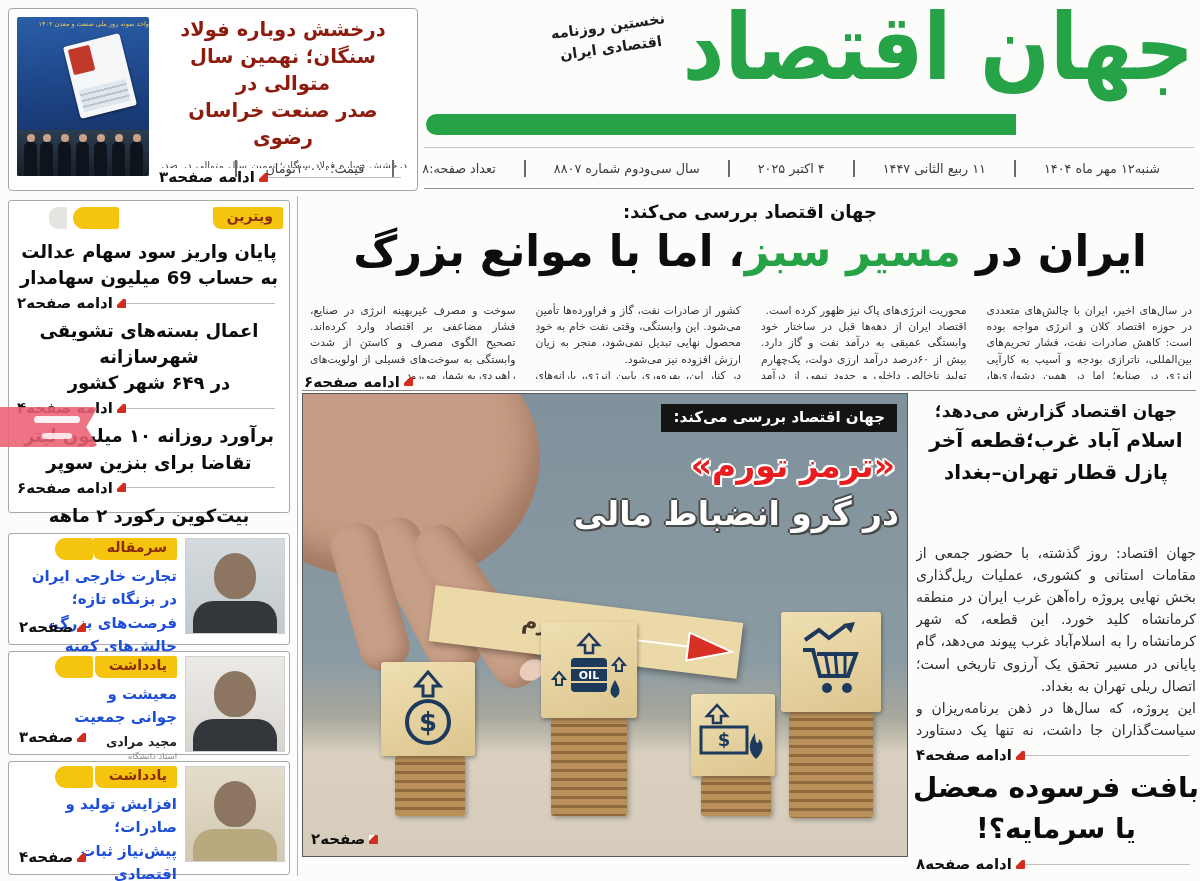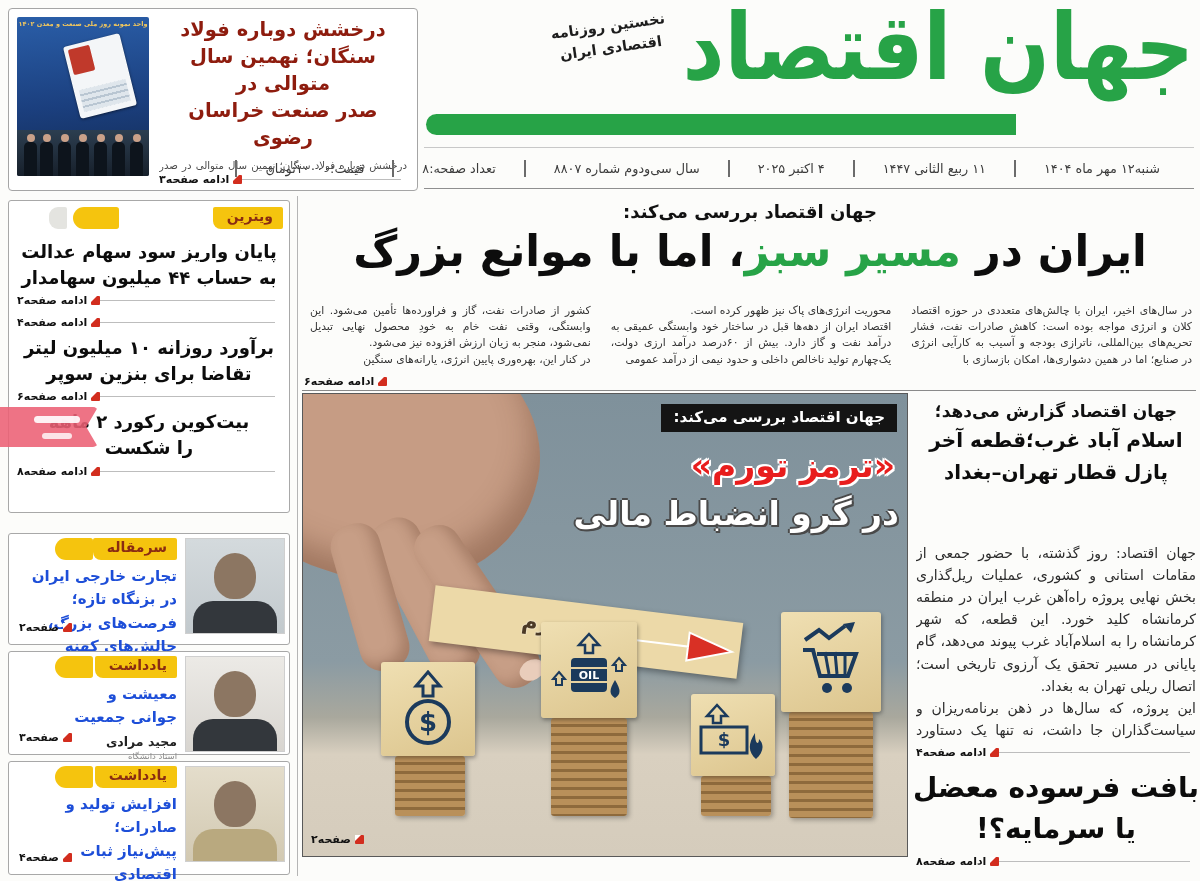--- a/index.html
+++ b/index.html
@@ -10,21 +10,21 @@
   }
   .abs { position:absolute; }
   .prewrap { white-space:pre-line; }
 
   
   .tl-box { left:8px; top:8px; width:410px; height:183px; border:1px solid #a5a5a5; border-radius:4px; background:#fff; display:flex; }
   .tl-text { flex:1; padding:8px 10px 4px 6px; display:flex; flex-direction:column; }
   .tl-head { color:#8e1c0e; font-weight:900; font-size:19.5px; line-height:1.38; text-align:center; }
   .tl-body { margin-top:6px; font-size:10.2px; line-height:1.5; color:#4a4a4a; text-align:justify; flex:1; overflow:hidden; }
   .tl-photo { width:132px; height:159px; margin:8px 4px 8px 8px; background:linear-gradient(175deg,#2a5ea8 0%,#1b3f7e 55%,#122a52 100%); border-radius:2px; position:relative; overflow:hidden; flex:none; }
-  .tl-banner { position:absolute; top:3px; left:0; right:0; text-align:center; color:#f2c75d; font-size:6.5px; font-weight:bold; }
+  .tl-banner { position:absolute; top:3px; left:0; right:0; text-align:right; color:#f2c75d; font-size:6.5px; font-weight:normal; }
   .tl-card { position:absolute; top:22px; right:20px; width:58px; height:74px; background:#f4f6f8; transform:rotate(-14deg); border-radius:3px; box-shadow:0 1px 3px rgba(0,0,0,.5); }
   .tl-card::before { content:""; position:absolute; top:4px; left:4px; width:22px; height:26px; background:#c0392b; border-radius:2px; }
   .tl-card::after { content:""; position:absolute; bottom:6px; left:5px; right:5px; height:22px; background:repeating-linear-gradient(#dfe6ec 0 4px,#b9c6d2 4px 6px); }
   .tl-people { position:absolute; bottom:0; left:0; right:0; height:46px; background:linear-gradient(#2c3e50,#17202b); }
   .tl-people i { position:absolute; bottom:0; width:13px; height:34px; background:#0d141c; border-radius:5px 5px 0 0; }
   .tl-people i::before { content:""; position:absolute; top:-8px; left:2.5px; width:8px; height:8px; border-radius:50%; background:#caa189; }
 
   
   .masthead { left:424px; top:0; width:772px; height:192px; }
   .logo { position:absolute; right:2px; top:-6px; color:#27a347; font-size:82px; font-weight:900; letter-spacing:-3px; transform:scaleY(1.12); transform-origin:top right; white-space:nowrap; }
@@ -37,21 +37,21 @@
   .main-kicker { left:310px; top:201px; width:880px; text-align:center; font-size:18px; font-weight:bold; color:#111; }
   .main-headline { left:306px; top:226px; width:888px; text-align:center; font-size:43px; font-weight:900; color:#0d0d0d; letter-spacing:-1px; white-space:nowrap; }
   .main-headline .green { color:#27a347;margin-top:30px; }
   .main-cols { left:310px; top:303px; width:882px; height:76px; display:flex; gap:20px; overflow:hidden; }
   .main-col { flex:1; font-size:10.8px; line-height:1.5; color:#333; text-align:justify; }
   .main-cont { left:304px; top:371px; }
   .main-divider { left:302px; top:390px; width:894px; height:1px; background:#8a8a8a; }
   .v-divider { left:297px; top:196px; width:1px; height:680px; background:#b5b5b5; }
 
   
-  .cont { display:inline-flex; align-items:center; gap:4px; font-size:11px; font-weight:bold; color:#111; white-space:nowrap; }
+  .cont { display:inline-flex; align-items:center; gap:4px; font-size:15px; font-weight:bold; color:#111; white-space:nowrap; }
   .cicon { width:9px; height:9px; background:#d22d1e; border-radius:1px; position:relative; flex:none; }
   .cicon::after { content:""; position:absolute; top:0; left:0; border:3px solid #fff; border-right-color:transparent; border-bottom-color:transparent; }
   .cont-row { display:flex; align-items:center; }
   .cont-row .hair { flex:1; height:1px; background:#bdbdbd; margin-right:6px; }
 
   
   .sbox { left:8px; width:282px; border:1px solid #a8a8a8; border-radius:3px; background:#fff; position:absolute; }
   .shead { position:relative; height:26px; margin-top:6px; }
   .shead .strip { position:absolute; right:6px; top:0; height:22px; background:#f5c40e; color:#8a2c12; font-weight:bold; font-size:14px; padding:1px 10px 0 14px; border-radius:2px 2px 2px 8px; }
   .shead .tail { position:absolute; top:0; height:22px; width:46px; background:#f5c40e; border-radius:12px 3px 3px 12px; }
@@ -165,48 +165,51 @@
 </div>
 
 <div class="abs main-kicker">جهان اقتصاد بررسی می‌کند:</div>
 <div class="abs main-headline"><span>ایران در </span><span class="green">مسیر سبز</span><span>، اما با موانع بزرگ</span></div>
 <div class="abs main-cols">
   <div class="main-col prewrap">در سال‌های اخیر، ایران با چالش‌های متعددی در حوزه اقتصاد کلان و انرژی مواجه بوده است: کاهش صادرات نفت، فشار تحریم‌های بین‌المللی، ناترازی بودجه و آسیب به کارآیی انرژی در صنایع؛ اما در همین دشواری‌ها، امکان بازسازی با</div>
   <div class="main-col prewrap">محوریت انرژی‌های پاک نیز ظهور کرده است.
 اقتصاد ایران از دهه‌ها قبل در ساختار خود وابستگی عمیقی به درآمد نفت و گاز دارد. بیش از ۶۰درصد درآمد ارزی دولت، یک‌چهارم تولید ناخالص داخلی و حدود نیمی از درآمد عمومی</div>
   <div class="main-col prewrap">کشور از صادرات نفت، گاز و فراورده‌ها تأمین می‌شود. این وابستگی، وقتی نفت خام به خودِ محصول نهایی تبدیل نمی‌شود، منجر به زیان ارزش افزوده نیز می‌شود.
 در کنار این، بهره‌وری پایین انرژی، یارانه‌های سنگین</div>
+  <div class="main-col prewrap">سوخت و مصرف غیربهینه انرژی در صنایع، فشار مضاعفی بر اقتصاد وارد کرده‌اند. تصحیح الگوی مصرف و کاستن از شدت وابستگی به سوخت‌های فسیلی از اولویت‌های راهبردی به شمار می‌رود.</div>
 </div>
 <div class="abs main-cont">
   <span class="cont">
       <span class="cicon"></span>
       <span>ادامه صفحه۶</span>
     </span>
 </div>
 <div class="abs main-divider"></div>
 <div class="abs v-divider"></div>
 
 <div class="sbox showcase">
   <div class="shead">
     <span class="strip">ویترین</span>
     <span class="tail" style="right:170px"></span>
     <span class="tail2" style="right:222px"></span>
   </div>
   <div class="sitem">
     <div class="sitem-title prewrap">پایان واریز سود سهام عدالت
-به حساب ۴۴ میلیون سهامدار</div>
+به حساب 69 میلیون سهامدار</div>
     <div class="cont-row">
         <span class="hair"></span>
         <span class="cont">
           <span class="cicon"></span>
           <span>ادامه صفحه۲</span>
         </span>
       </div>
   </div>
   <div class="sitem">
+    <div class="sitem-title prewrap">اعمال بسته‌های تشویقی شهرسازانه
+در ۶۴۹ شهر کشور</div>
     <div class="cont-row">
         <span class="hair"></span>
         <span class="cont">
           <span class="cicon"></span>
           <span>ادامه صفحه۴</span>
         </span>
       </div>
   </div>
   <div class="sitem">
     <div class="sitem-title prewrap">برآورد روزانه ۱۰ میلیون لیتر

